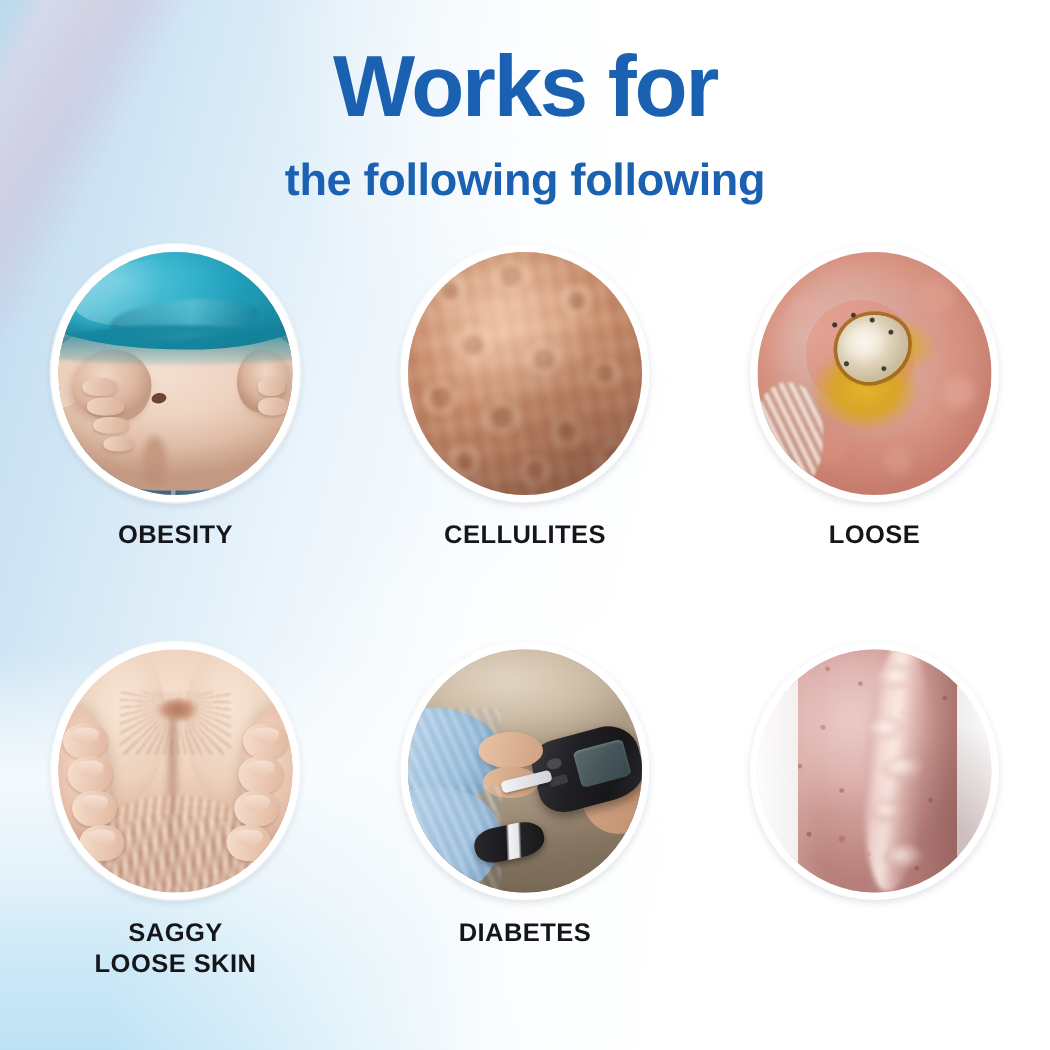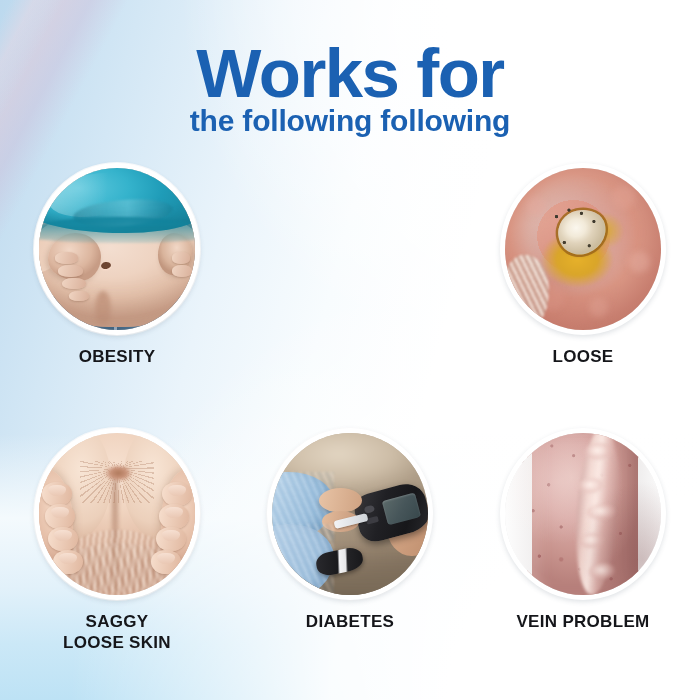--- a/index.html
+++ b/index.html
@@ -38,22 +38,22 @@
   }
   .bg-streak2{
     background:
       linear-gradient(118deg, rgba(255,255,255,0) 0%, rgba(255,255,255,0) 1%,
         rgba(236,214,226,0.45) 3.2%, rgba(255,255,255,0) 6%, rgba(255,255,255,0) 100%);
   }
 
   
   .head{position:absolute;left:0;right:0;text-align:center;}
   #title{
-    top:34px;
-    font-size:69px;line-height:80px;font-weight:700;
+    top:18px;
+    font-size:58px;line-height:80px;font-weight:700;
     letter-spacing:-1.5px;
     color:#1b61b2;
   }
   #subtitle{
     top:104px;
     font-size:30px;line-height:34px;font-weight:700;
     letter-spacing:-0.2px;
     color:#1b61b2;
   }
 
@@ -533,20 +533,36 @@
             <div class="ob-shirt-fold2"></div>
             <div class="ob-shirt-edge"></div>
           </div>
         </div>
       </div>
       <div class="caption">
         <span>OBESITY</span>
       </div>
     </div>
 
+    <div class="card r1 c2">
+      <div class="circle-wrap">
+        <div class="circle">
+          <div class="photo">
+            <div class="ly cl-base"></div>
+            <div class="cl-ripple"></div>
+            <div class="cl-ripple2"></div>
+            <div class="cl-dimple"></div>
+            <div class="cl-shade"></div>
+          </div>
+        </div>
+      </div>
+      <div class="caption">
+        <span>CELLULITES</span>
+      </div>
+    </div>
 
     <div class="card r1 c3">
       <div class="circle-wrap">
         <div class="circle">
           <div class="photo">
             <div class="ly ul-base"></div>
             <div class="ul-red"></div>
             <div class="ul-mottle"></div>
             <div class="ul-flake"></div>
             <div class="ul-halo"></div>
@@ -653,19 +669,16 @@
             <div class="vn-bulge" style="left:46%;top:28%;width:20%;height:12%;"></div>
             <div class="vn-bulge" style="left:52%;top:44%;width:22%;height:13%;"></div>
             <div class="vn-bulge" style="left:47%;top:62%;width:19%;height:12%;"></div>
             <div class="vn-bulge" style="left:53%;top:80%;width:20%;height:13%;"></div>
             <div class="vn-white-l"></div>
             <div class="vn-white-r"></div>
             <div class="vn-shadow"></div>
           </div>
         </div>
       </div>
-      <div class="caption">
-        <span>VEIN PROBLEM</span>
-      </div>
     </div>
 
   </div>
 </div>
 
 </body></html>

